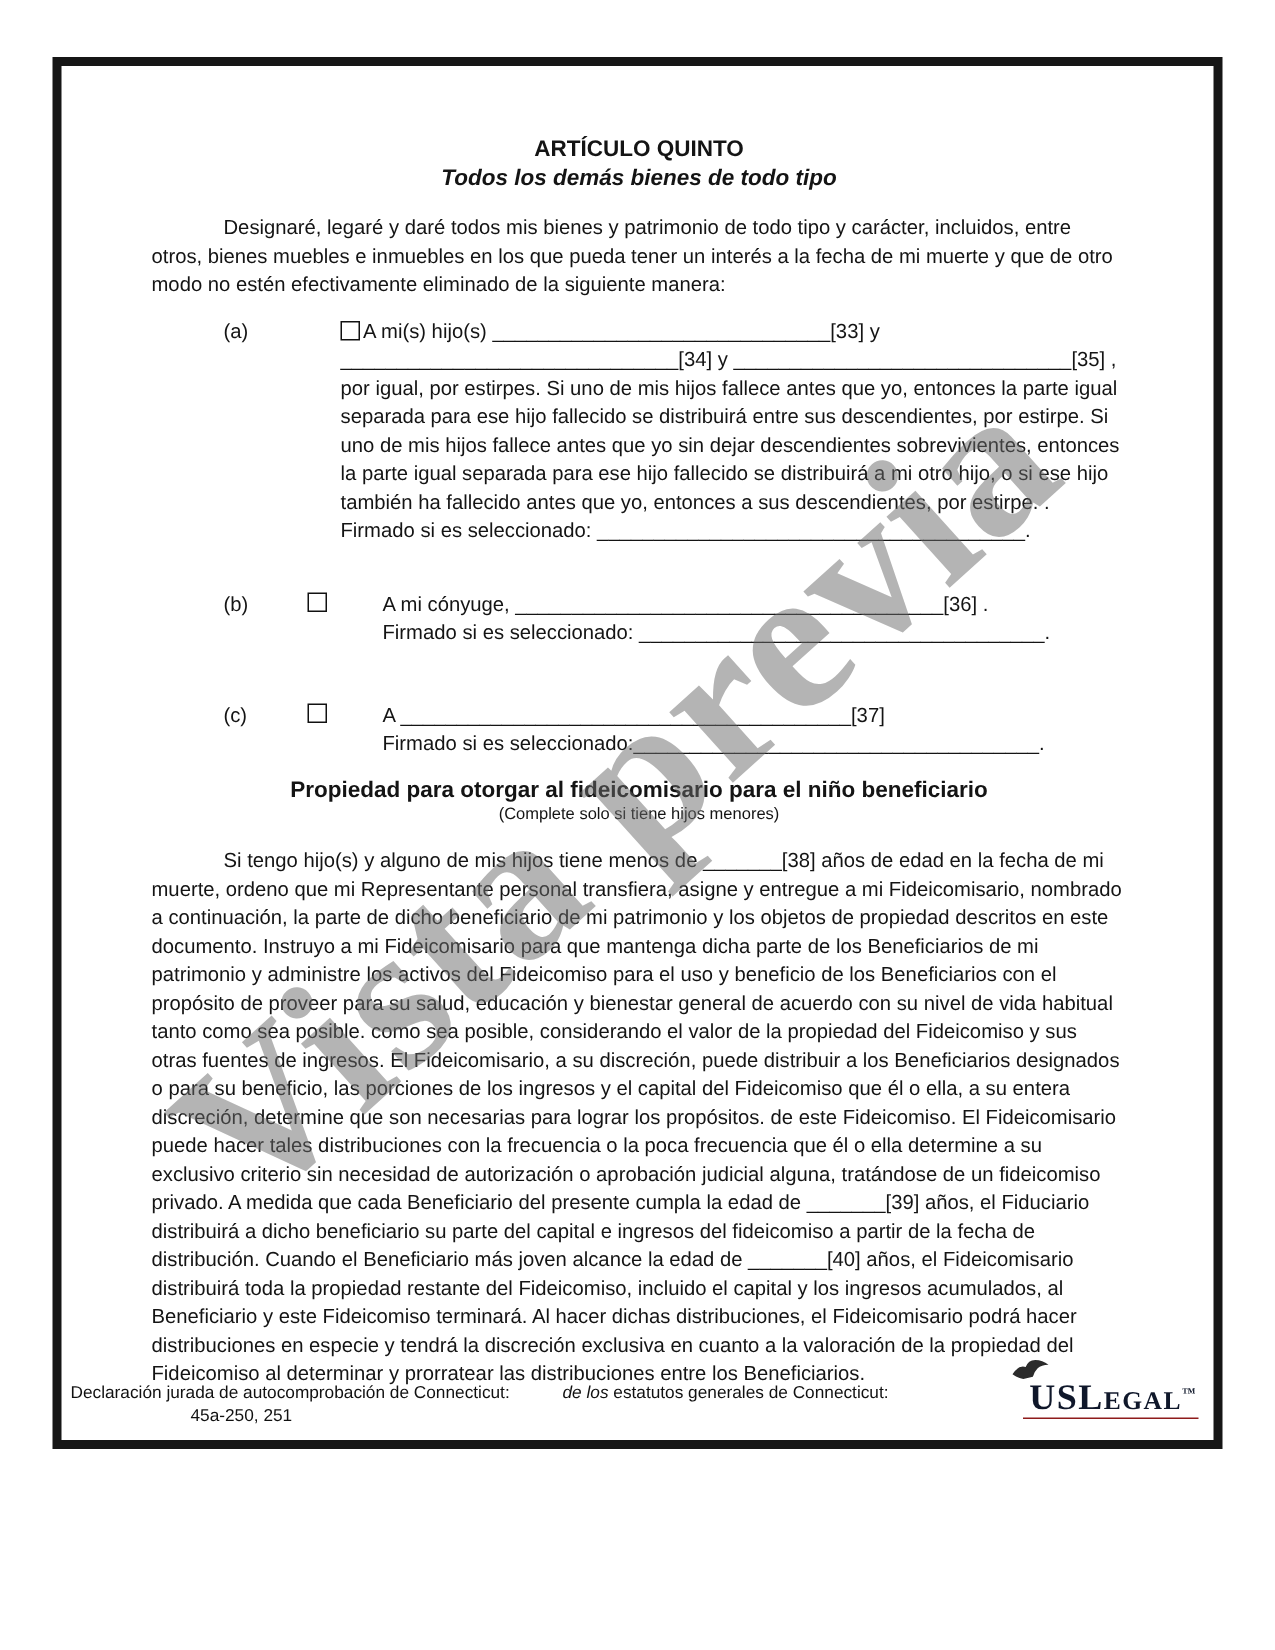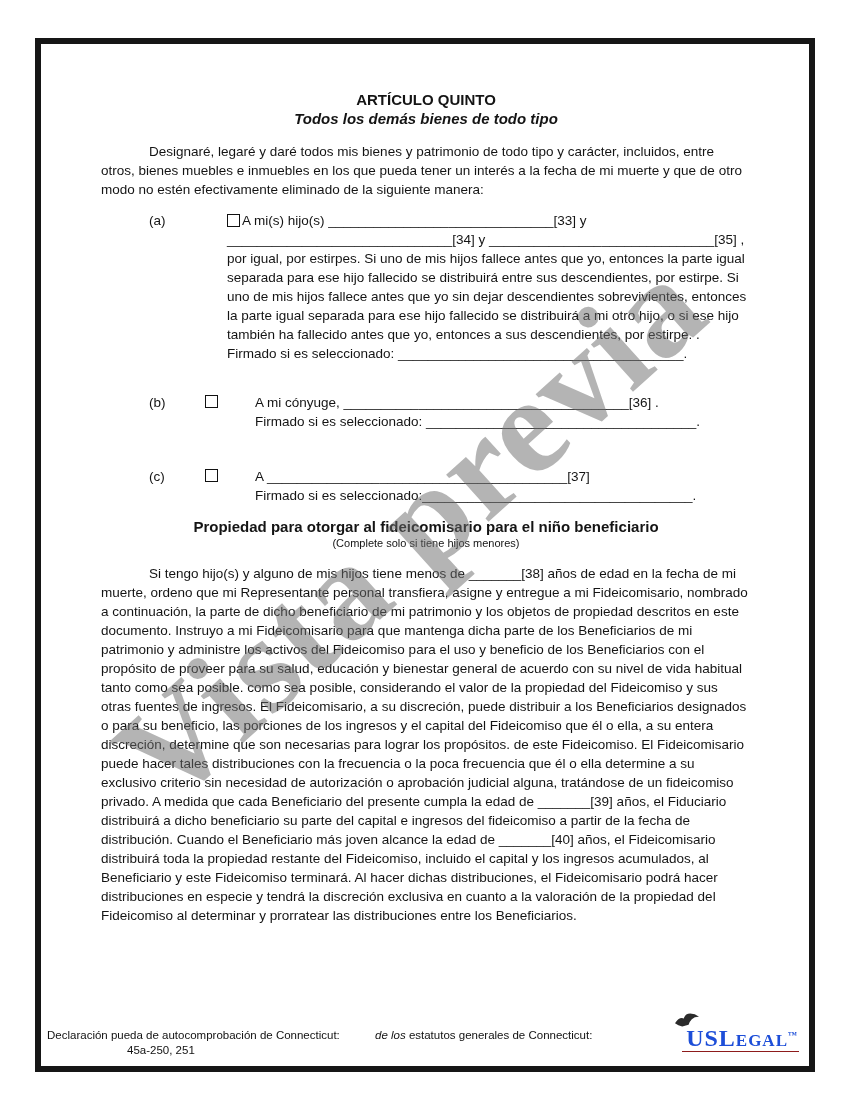--- a/index.html
+++ b/index.html
@@ -2,21 +2,21 @@
 <html><head>
 <meta charset="utf-8">
 <style>
   html,body{margin:0;padding:0;}
   body{
     width:850px;height:1100px;position:relative;background:#ffffff;
     font-family:"Liberation Sans","DejaVu Sans",sans-serif;color:#141414;
     overflow:hidden;
   }
   .frame{
-    position:absolute;left:35px;top:38px;width:780px;height:1034px;
+    position:absolute;left:35px;top:38px;width:780px;height:928px;
     border:6px solid #161616;box-sizing:border-box;background:#fff;
   }
   .content{padding:46px 58px 0 60px;font-size:13.5px;line-height:19px;}
   .doc-title{font-size:15px;font-weight:bold;text-align:center;line-height:19px;}
   .doc-subtitle{font-size:15px;font-weight:bold;text-align:center;line-height:19px;}
   .title-gap{margin-bottom:8px;font-style:italic;}
   .small-note{font-size:11px;text-align:center;line-height:15px;margin-bottom:4px;}
   .para{text-indent:48px;margin-bottom:12px;overflow-wrap:break-word;}
   .list-item{display:flex;align-items:flex-start;margin-left:48px;}
   .gap-a{margin-bottom:30px;}
@@ -38,21 +38,21 @@
     font-size:138px;color:rgba(105,105,105,0.5);
     white-space:nowrap;z-index:5;pointer-events:none;letter-spacing:2px;
   }
   .footer{
     position:absolute;left:6px;bottom:8px;font-size:11.5px;line-height:15px;color:#111;
   }
   .footer-line2{margin-left:80px;}
   .footer-italic{font-style:italic;margin-left:32px;}
   .logo{
     position:absolute;right:10px;bottom:14px;
-    color:#1d4ed8;font-family:"Liberation Serif",serif;font-weight:bold;
+    color:#0f172a;font-family:"Liberation Serif",serif;font-weight:bold;
     font-size:24px;line-height:24px;letter-spacing:1px;
     border-bottom:1px solid #8e1b1b;padding:2px 2px 1px 4px;
     font-variant:small-caps;
   }
   .logo .eagle{
     position:absolute;left:-8px;top:-9px;width:26px;height:16px;
   }
   .logo sup{font-size:9px;font-variant:normal;letter-spacing:0;vertical-align:8px;}
 </style>
 </head>
@@ -97,21 +97,21 @@
     </div>
 
     <div class="doc-subtitle">Propiedad para otorgar al fideicomisario para el niño beneficiario</div>
     <div class="small-note">(Complete solo si tiene hijos menores)</div>
 
     <p class="para">Si tengo hijo(s) y alguno de mis hijos tiene menos de _______[38] años de edad en la fecha de mi muerte, ordeno que mi Representante personal transfiera, asigne y entregue a mi Fideicomisario, nombrado a continuación, la parte de dicho beneficiario de mi patrimonio y los objetos de propiedad descritos en este documento. Instruyo a mi Fideicomisario para que mantenga dicha parte de los Beneficiarios de mi patrimonio y administre los activos del Fideicomiso para el uso y beneficio de los Beneficiarios con el propósito de proveer para su salud, educación y bienestar general de acuerdo con su nivel de vida habitual tanto como sea posible. como sea posible, considerando el valor de la propiedad del Fideicomiso y sus otras fuentes de ingresos. El Fideicomisario, a su discreción, puede distribuir a los Beneficiarios designados o para su beneficio, las porciones de los ingresos y el capital del Fideicomiso que él o ella, a su entera discreción, determine que son necesarias para lograr los propósitos. de este Fideicomiso. El Fideicomisario puede hacer tales distribuciones con la frecuencia o la poca frecuencia que él o ella determine a su exclusivo criterio sin necesidad de autorización o aprobación judicial alguna, tratándose de un fideicomiso privado. A medida que cada Beneficiario del presente cumpla la edad de _______[39] años, el Fiduciario distribuirá a dicho beneficiario su parte del capital e ingresos del fideicomiso a partir de la fecha de distribución. Cuando el Beneficiario más joven alcance la edad de _______[40] años, el Fideicomisario distribuirá toda la propiedad restante del Fideicomiso, incluido el capital y los ingresos acumulados, al Beneficiario y este Fideicomiso terminará. Al hacer dichas distribuciones, el Fideicomisario podrá hacer distribuciones en especie y tendrá la discreción exclusiva en cuanto a la valoración de la propiedad del Fideicomiso al determinar y prorratear las distribuciones entre los Beneficiarios.</p>
 
   </div>
 
   <div class="footer">
-    <div><span>Declaración pueda de autocomprobación de Connecticut: </span><span class="footer-italic">de los</span><span> estatutos generales de Connecticut:</span></div>
+    <div><span>Declaración jurada de autocomprobación de Connecticut: </span><span class="footer-italic">de los</span><span> estatutos generales de Connecticut:</span></div>
     <div class="footer-line2">45a-250, 251</div>
   </div>
 
   <div class="logo">
     <svg class="eagle" viewBox="0 0 32 20" xmlns="http://www.w3.org/2000/svg">
       <path d="M1 14 Q6 6 12 8 Q14 2 20 2 Q26 2 31 6 Q25 6 22 9 Q19 12 18 16 L10 18 Q5 17 1 14 Z" fill="#2b2b2b"></path>
     </svg><span>USLegal</span><sup>™</sup>
   </div>
 </div>
 

